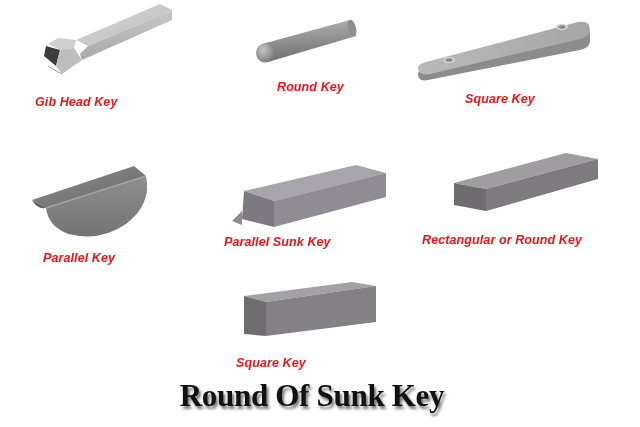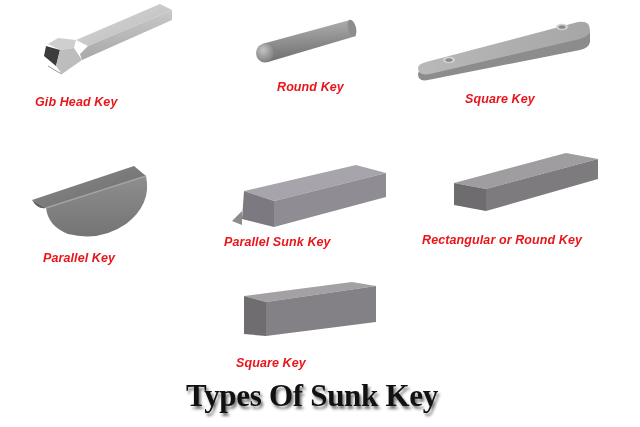--- a/index.html
+++ b/index.html
@@ -154,14 +154,14 @@
     <polygon points="2,14 110,0 134,4 24,20" fill="#a3a1a4"></polygon>
 
     <polygon points="2,14 24,20 24,54 2,52" fill="#6f6d70"></polygon>
 
     <polygon points="24,20 134,4 134,40 24,54" fill="#838185"></polygon>
   </svg>
 </div>
 <div class="label" style="left:236px;top:356px;">Square Key</div>
 
 <div class="title">
-  <span class="title-inner">Types Of Sunk Key</span>
+  <span class="title-inner">Round Of Sunk Key</span>
 </div>
 
 </body></html>

